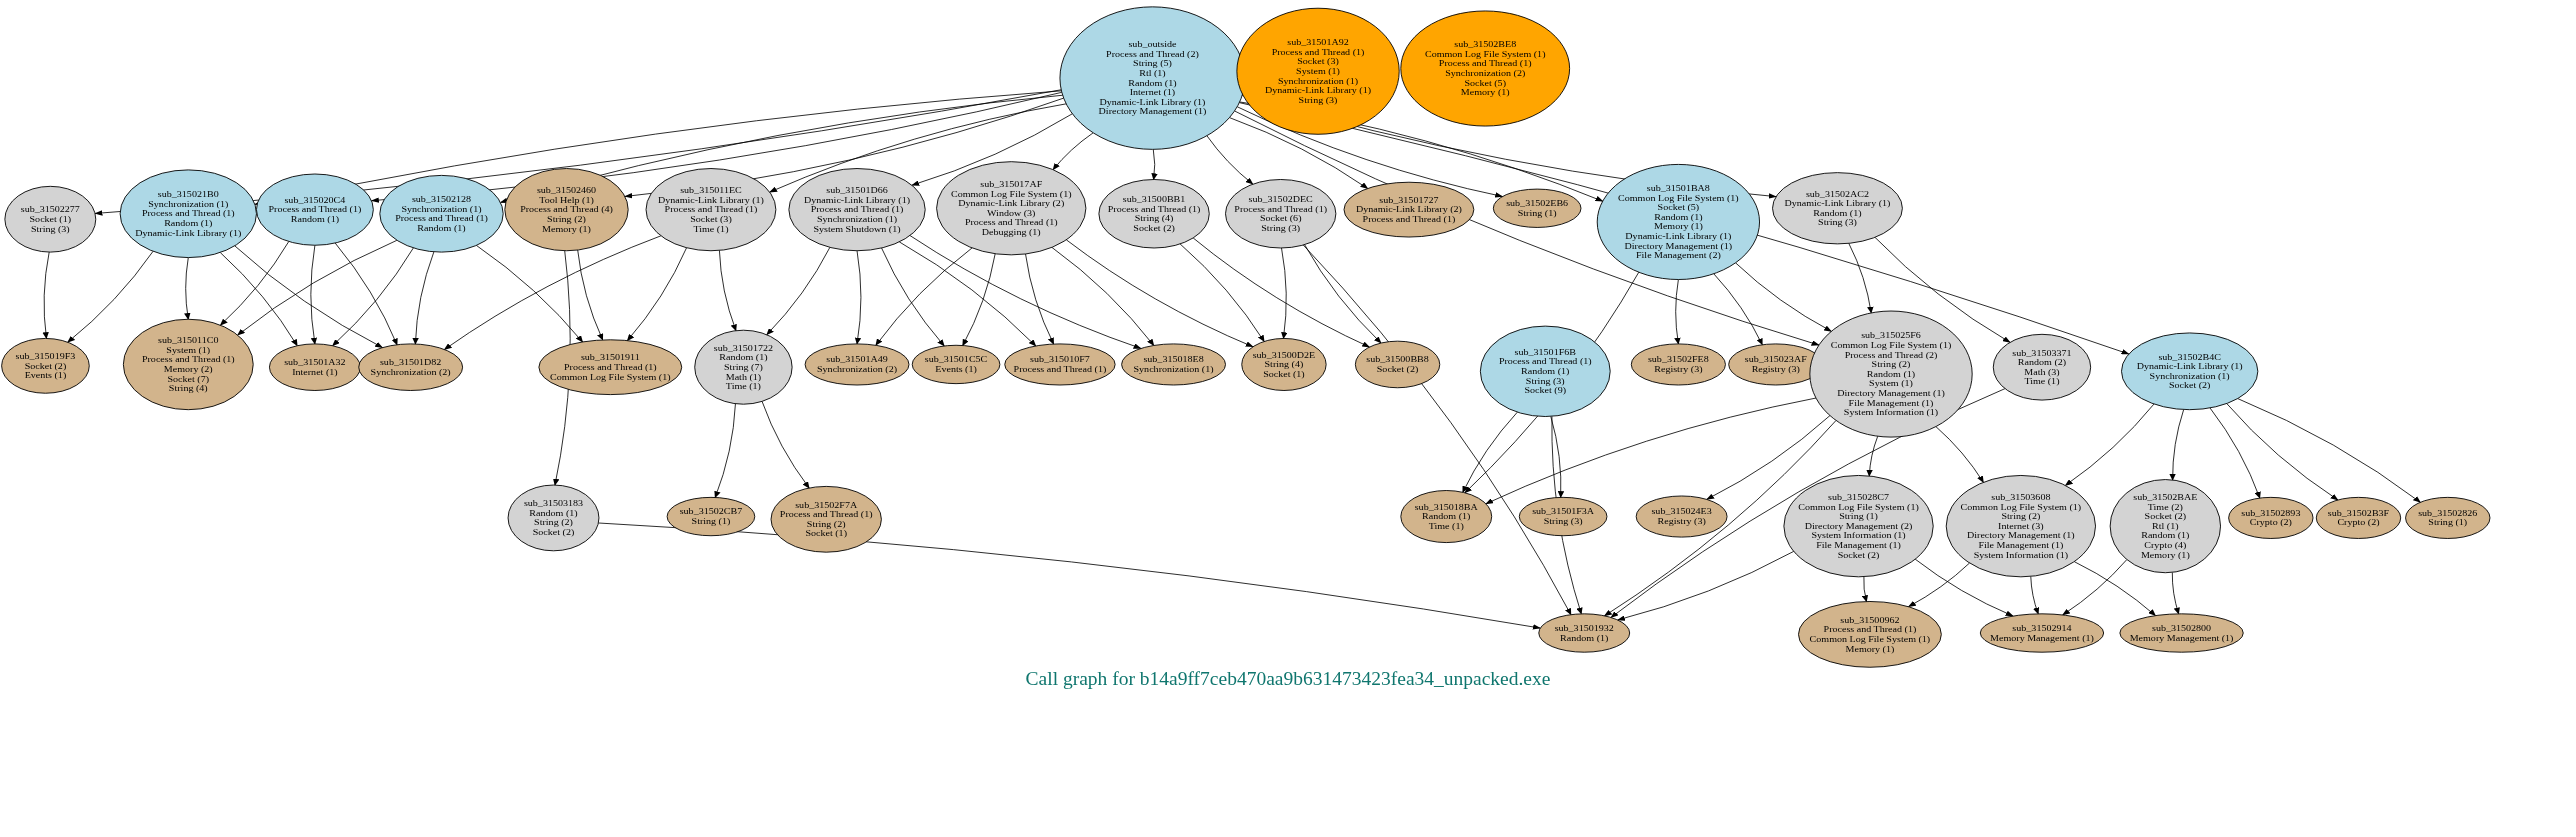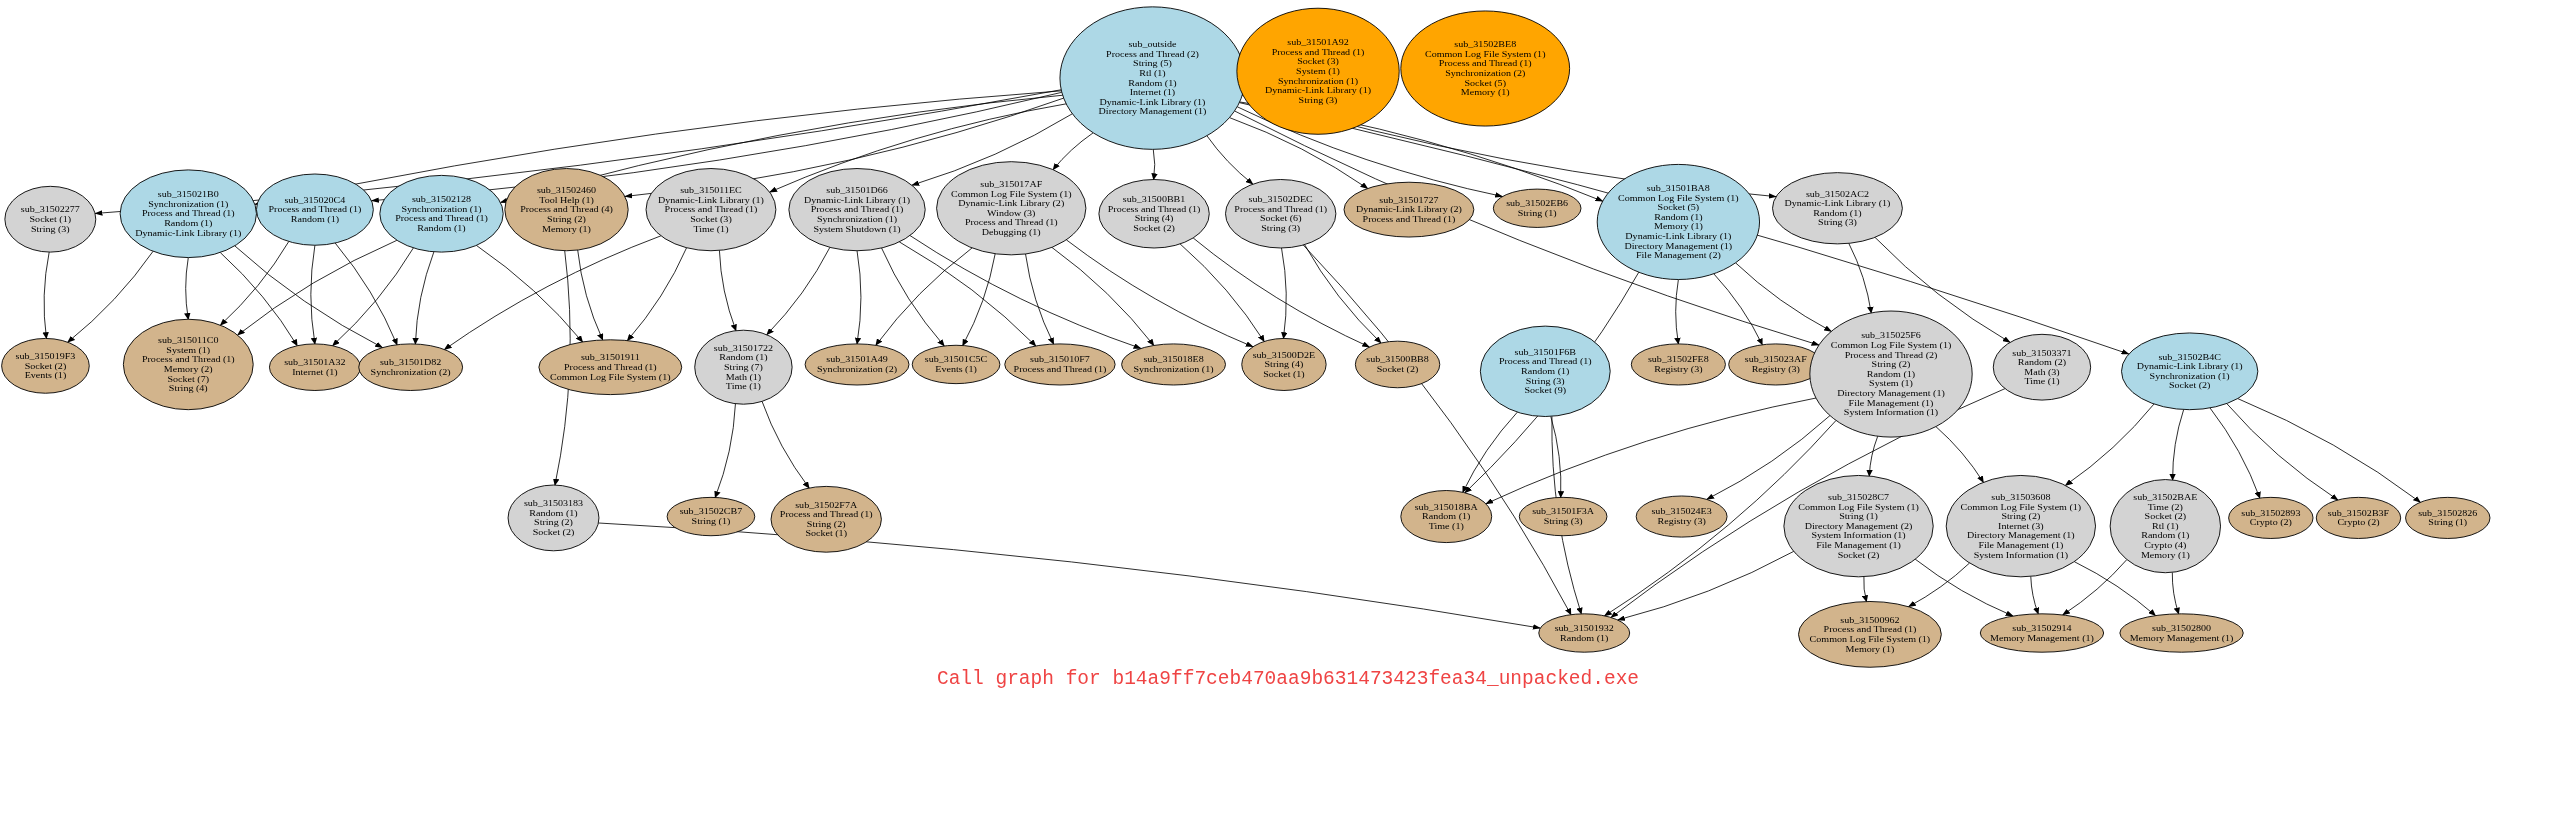--- a/index.html
+++ b/index.html
@@ -17,23 +17,23 @@
     font-family: "Liberation Serif", serif;
     font-size: 6.2px;
     text-anchor: middle;
     fill: #000000;
   }
   .caption {
     position: absolute;
     left: 0; right: 0;
     bottom: 17px;
     text-align: center;
-    font-family: Liberation Mono, monospace;
+    font-family: Liberation Serif, serif;
     font-size: 19.5px;
-    color: #ef4444;
+    color: #0f766e;
   }
 </style>
 </head>
 <body>
 
 <div class="stage">
   <svg id="graph-svg" viewBox="0 0 1587 516" preserveAspectRatio="none">
     <defs>
       <marker id="arrow" markerWidth="5" markerHeight="4" refX="4.5" refY="2" orient="auto" markerUnits="userSpaceOnUse">
         <path d="M0,0 L5,2 L0,4 z" fill="#000000"></path>

